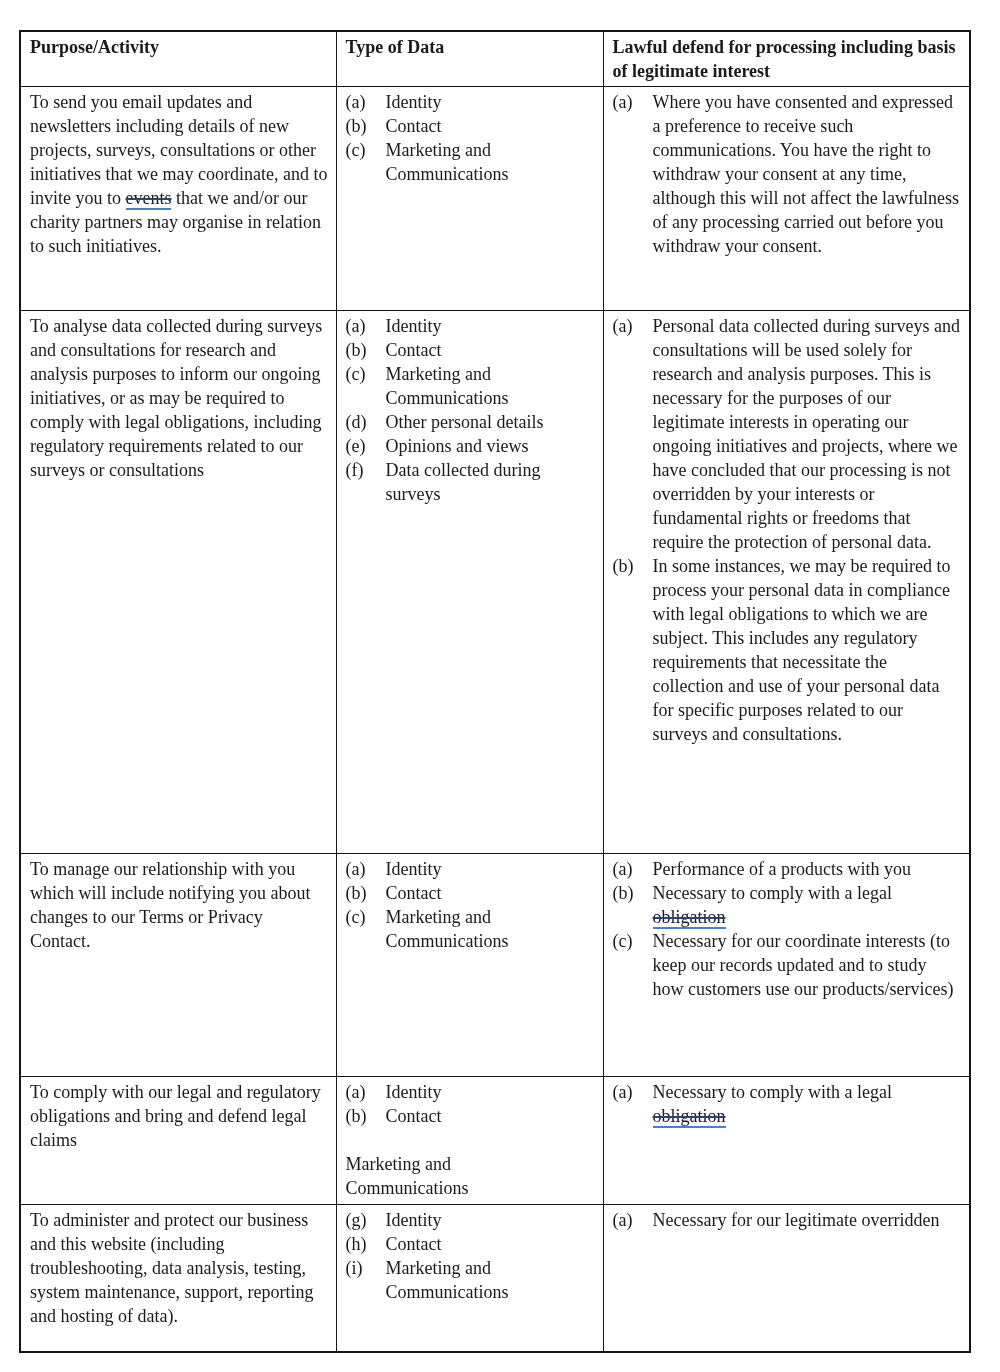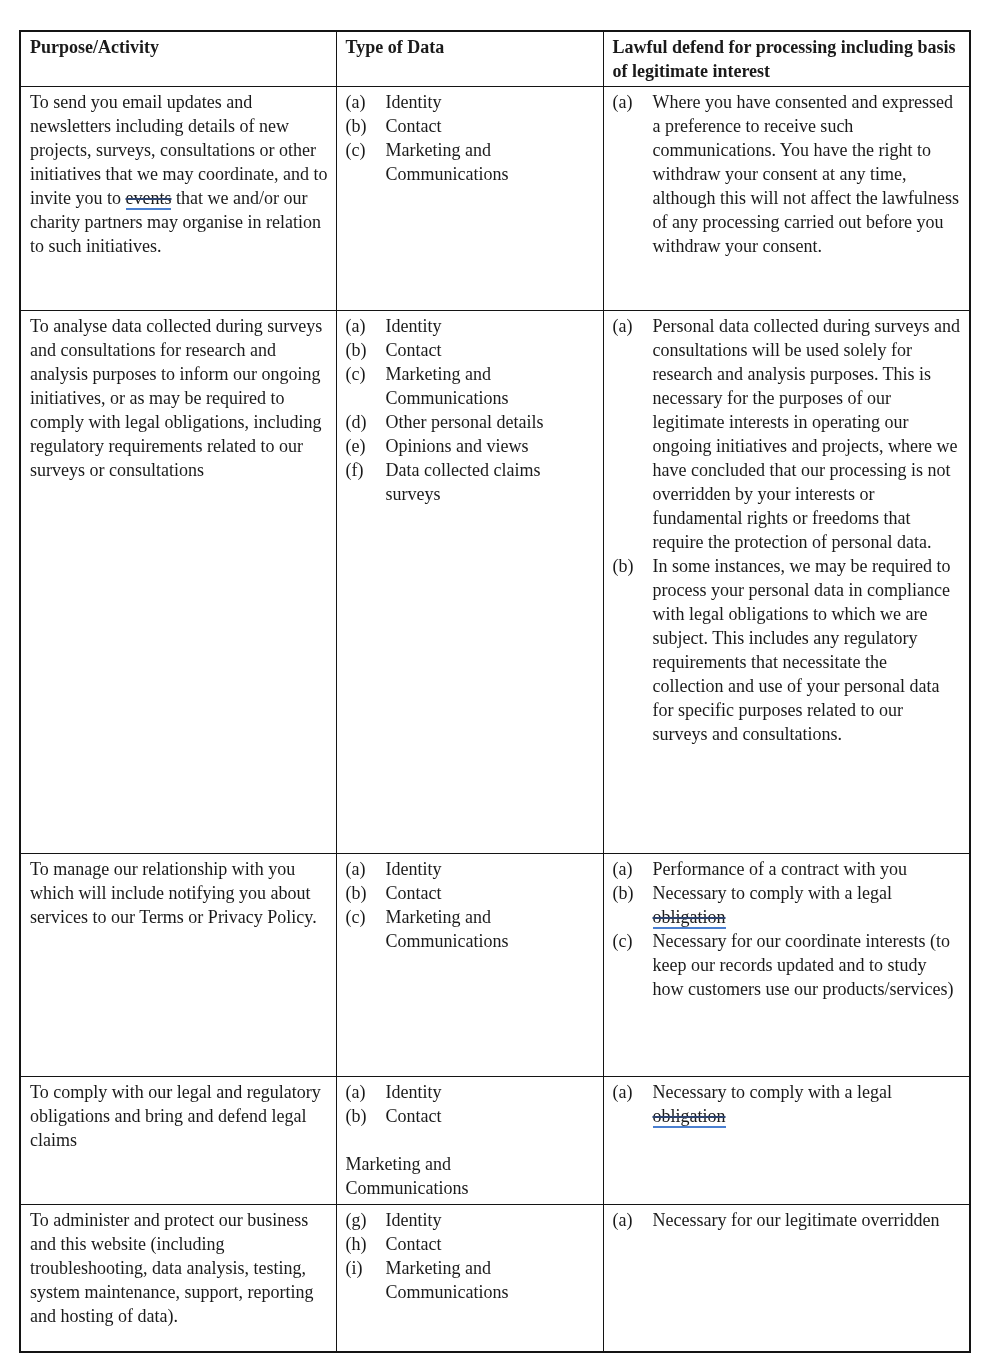--- a/index.html
+++ b/index.html
@@ -116,57 +116,57 @@
           <div class="li">
               <span class="lbl">(d)</span>
               <span class="txt">Other personal details</span>
             </div>
           <div class="li">
               <span class="lbl">(e)</span>
               <span class="txt">Opinions and views</span>
             </div>
           <div class="li">
               <span class="lbl">(f)</span>
-              <span class="txt">Data collected claims surveys</span>
+              <span class="txt">Data collected during surveys</span>
             </div>
         </td>
         <td>
           <div class="li">
               <span class="lbl">(a)</span>
               <span class="txt"><span>Personal data collected during surveys and consultations will be used solely for research and analysis purposes. This is necessary for the purposes of our legitimate interests in operating our ongoing initiatives and projects, where we have concluded that our processing is not overridden by your interests or fundamental rights or freedoms that require the protection of personal data.</span></span>
             </div>
           <div class="li">
               <span class="lbl">(b)</span>
               <span class="txt"><span>In some instances, we may be required to process your personal data in compliance with legal obligations to which we are subject. This includes any regulatory requirements that necessitate the collection and use of your personal data for specific purposes related to our surveys and consultations.</span></span>
             </div>
         </td>
       </tr>
 
       <tr class="r3">
         <td>
-          <p><span>To manage our relationship with you which will include notifying you about services to our Terms or Privacy Policy.</span></p>
-        </td>
-        <td>
-          <div class="li">
-              <span class="lbl">(a)</span>
-              <span class="txt">Identity</span>
-            </div>
-          <div class="li">
-              <span class="lbl">(b)</span>
-              <span class="txt">Contact</span>
-            </div>
-          <div class="li">
-              <span class="lbl">(c)</span>
-              <span class="txt">Marketing and Communications</span>
-            </div>
-        </td>
-        <td>
-          <div class="li">
-              <span class="lbl">(a)</span>
-              <span class="txt"><span>Performance of a contract with you</span></span>
+          <p><span>To manage our relationship with you which will include notifying you about changes to our Terms or Privacy Contact.</span></p>
+        </td>
+        <td>
+          <div class="li">
+              <span class="lbl">(a)</span>
+              <span class="txt">Identity</span>
+            </div>
+          <div class="li">
+              <span class="lbl">(b)</span>
+              <span class="txt">Contact</span>
+            </div>
+          <div class="li">
+              <span class="lbl">(c)</span>
+              <span class="txt">Marketing and Communications</span>
+            </div>
+        </td>
+        <td>
+          <div class="li">
+              <span class="lbl">(a)</span>
+              <span class="txt"><span>Performance of a products with you</span></span>
             </div>
           <div class="li">
               <span class="lbl">(b)</span>
               <span class="txt"><span>Necessary to comply with a legal </span><span class="del">obligation</span></span>
             </div>
           <div class="li">
               <span class="lbl">(c)</span>
               <span class="txt"><span>Necessary for our coordinate interests (to keep our records updated and to study how customers use our products/services)</span></span>
             </div>
         </td>

